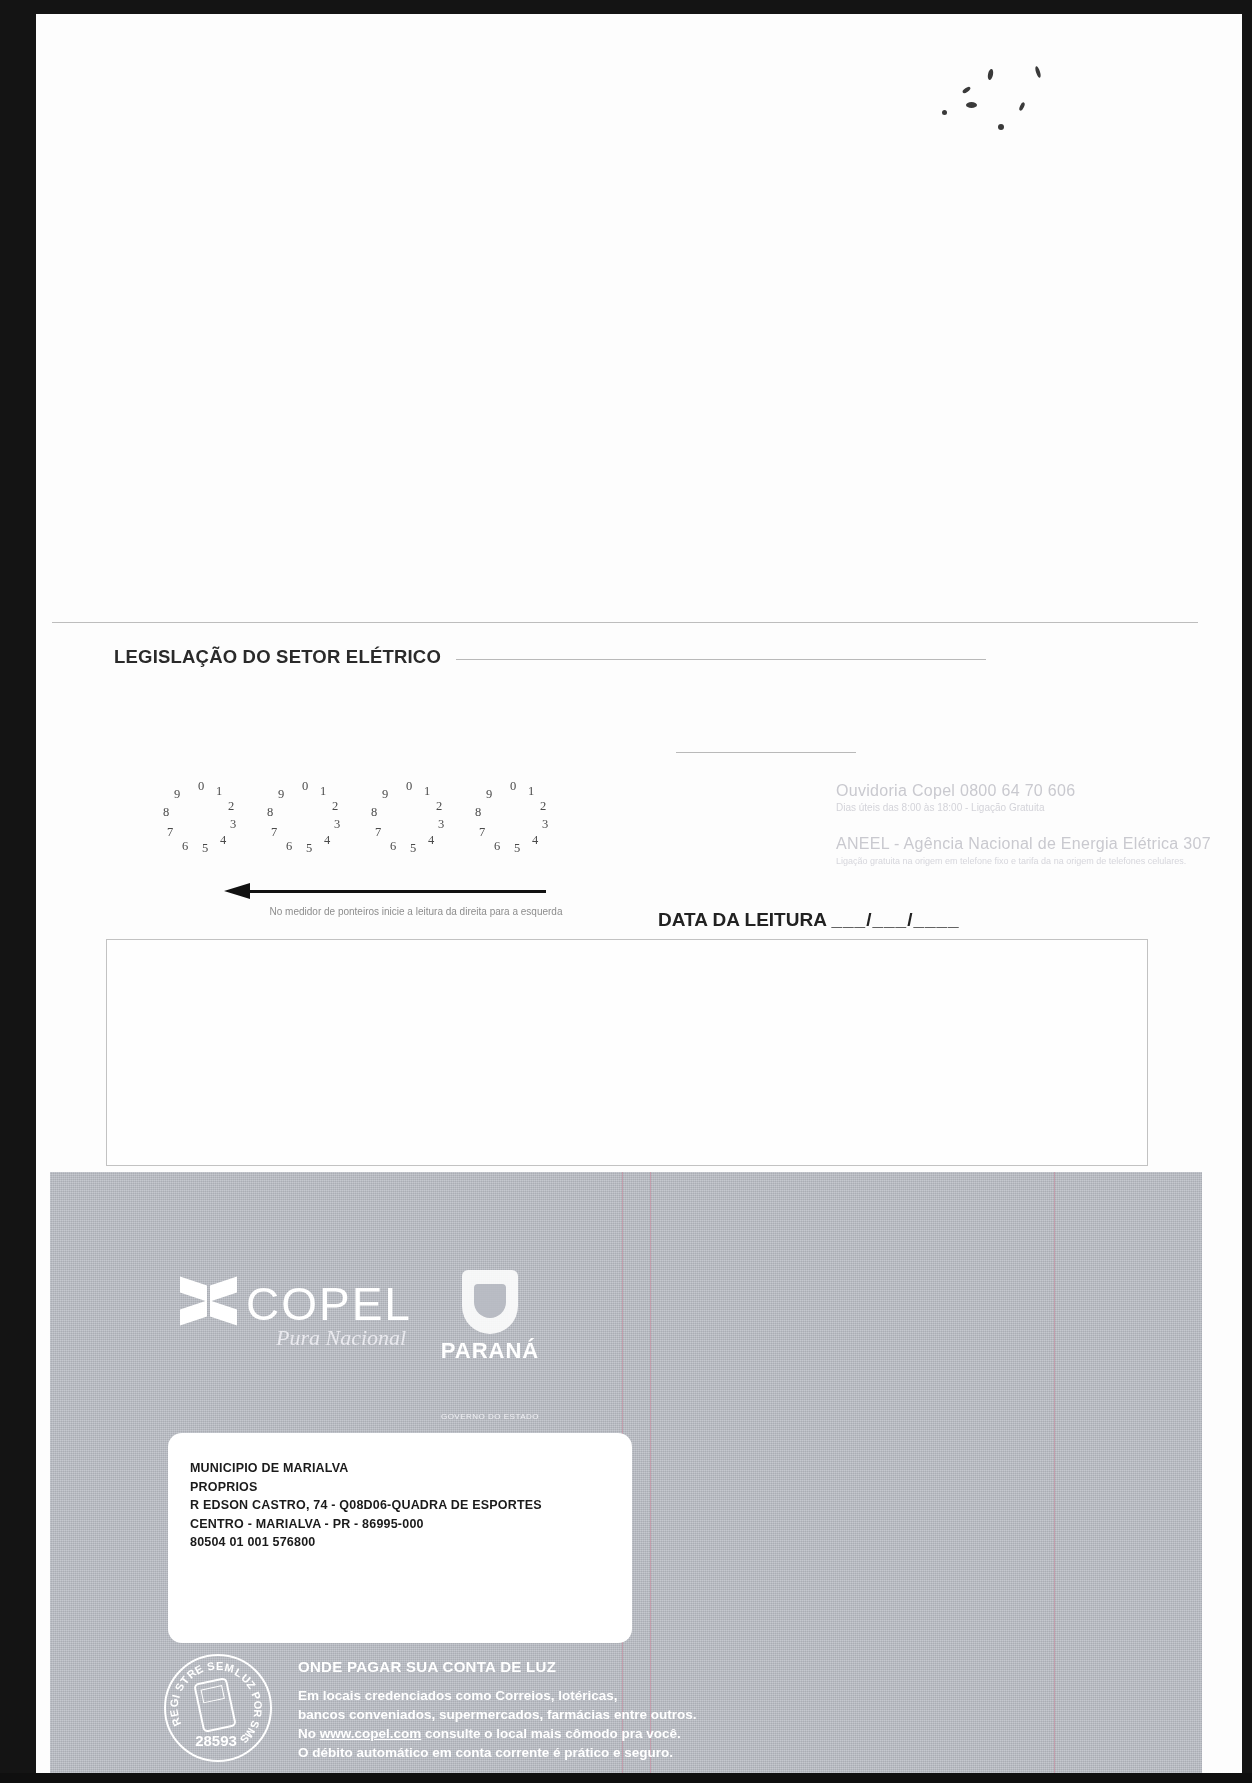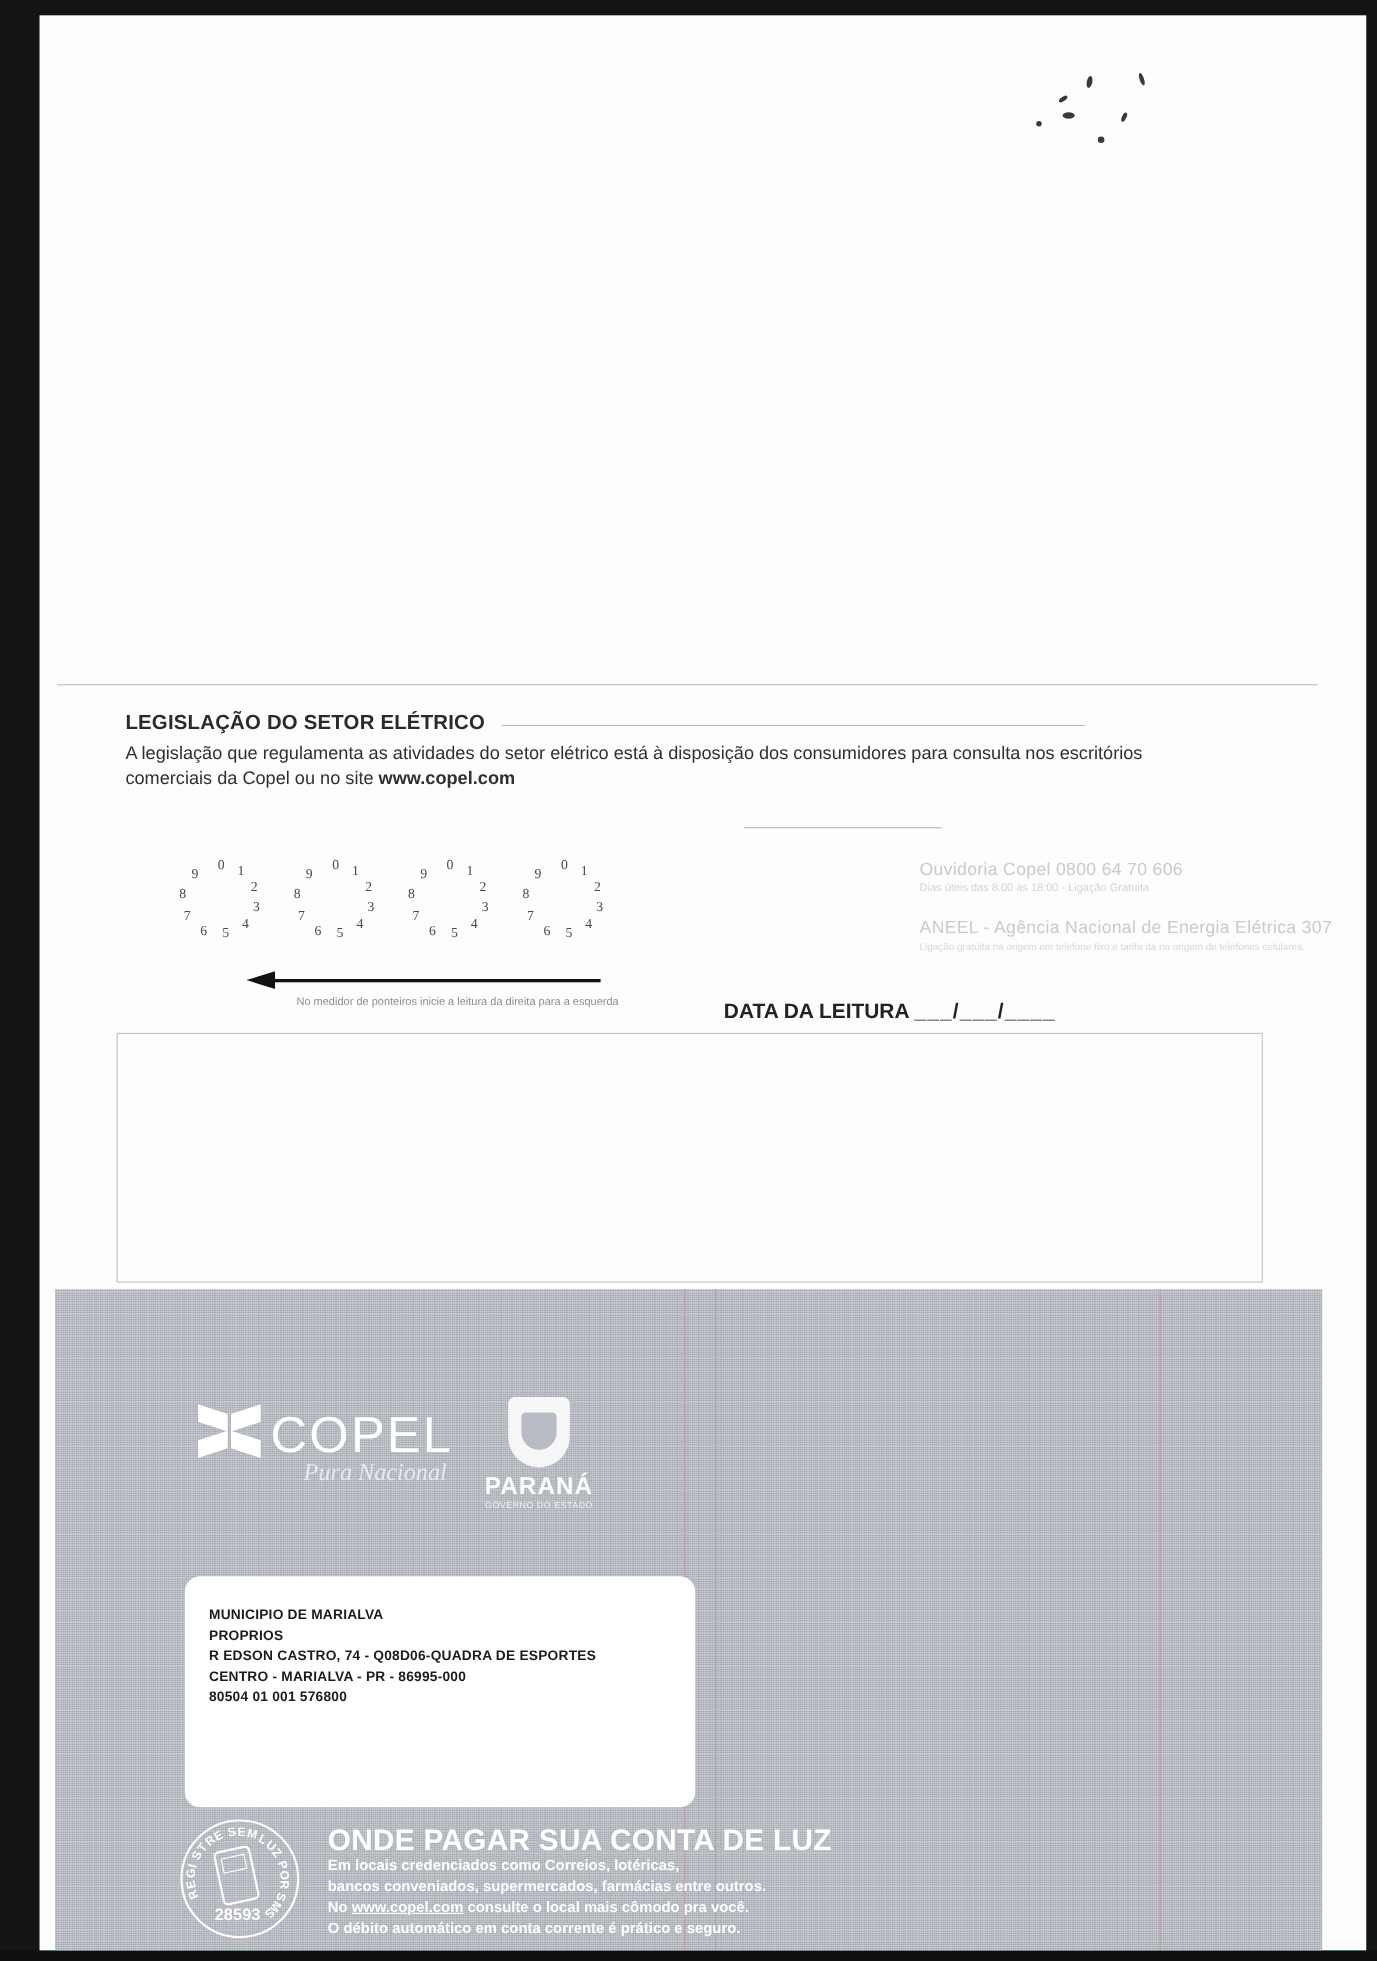--- a/index.html
+++ b/index.html
@@ -247,20 +247,21 @@
     margin-top: 4px;
     font-size: 22px;
     font-weight: bold;
     letter-spacing: 1px;
     color: #ffffff;
   }
   .parana-sub {
     font-size: 8px;
     letter-spacing: 0.5px;
     color: #f0f0f4;
+    margin-top: 48px;
   }
 
   
   .addr-window {
     position: absolute;
     left: 118px; top: 261px;
     width: 464px; height: 210px;
     background: #ffffff;
     border-radius: 14px;
   }
@@ -321,21 +322,21 @@
     font-size: 11px;
     font-weight: bold;
     color: #ffffff;
     transform-origin: 0 0;
   }
 
   
   .pay-title {
     position: absolute;
     left: 248px; top: 486px;
-    font-size: 27px;
+    font-size: 15px;
     font-weight: bold;
     color: #ffffff;
     letter-spacing: 0.3px;
     text-align: right;
   }
   .pay-lines {
     position: absolute;
     left: 248px; top: 514px;
     font-size: 13.5px;
     font-weight: bold;
@@ -360,21 +361,20 @@
     <div class="speck" style="left:952px; top:55px; width:5px; height:11px; transform:rotate(12deg);"></div>
     <div class="speck" style="left:930px; top:88px; width:11px; height:6px;"></div>
     <div class="speck" style="left:962px; top:110px; width:6px; height:6px;"></div>
     <div class="speck" style="left:984px; top:88px; width:4px; height:9px; transform:rotate(25deg);"></div>
     <div class="speck" style="left:1000px; top:52px; width:4px; height:12px; transform:rotate(-18deg);"></div>
 
     <div class="sep-line"></div>
 
     <div class="leg-title">LEGISLAÇÃO DO SETOR ELÉTRICO</div>
     <div class="leg-title-rule"></div>
-    <div class="leg-body"><span>A legislação que regulamenta as atividades do setor elétrico está à disposição dos consumidores para consulta nos escritórios comerciais da Copel ou no site </span><b>www.copel.com</b></div>
 
     <div class="duvidas-rule"></div>
 
     <div class="dials">
 
       <div class="dial" style="left:8px; top:2px;">
         <span style="left:34px; top:-2px;">0</span>
           <span style="left:52px; top:3px;">1</span>
         <span style="left:64px; top:18px;">2</span>
           <span style="left:66px; top:36px;">3</span>

